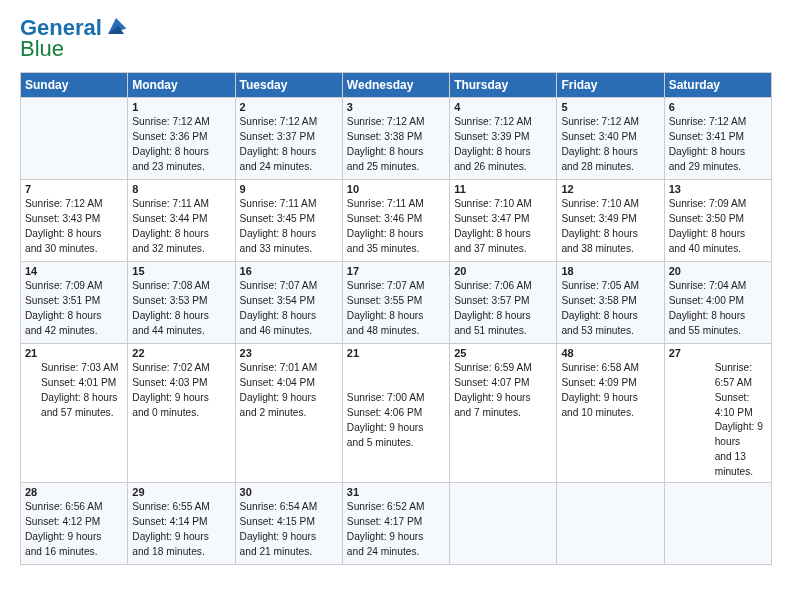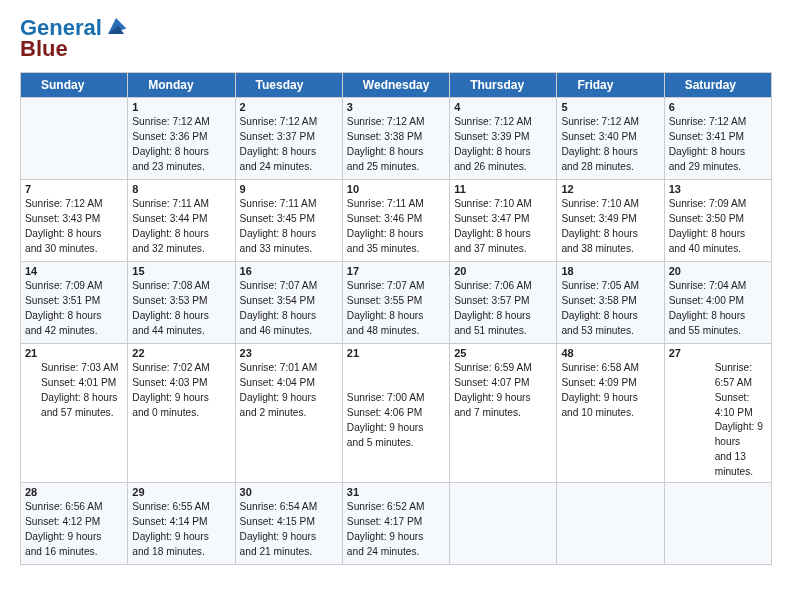--- a/index.html
+++ b/index.html
@@ -54,21 +54,21 @@
     table {
       width: 100%;
       border-collapse: collapse;
       table-layout: fixed;
     }
     thead tr th {
       background: #2a6db5;
       color: #fff;
       font-size: 12px;
       font-weight: bold;
-      padding: 5px 20px;
+      padding: 5px 4px;
       text-align: left;
       border: 1px solid #ccc;
     }
     tbody tr td {
       vertical-align: top;
       border: 1px solid #ccc;
       padding: 3px 4px;
       font-size: 10.2px;
       color: #222;
       height: 82px;
@@ -98,21 +98,21 @@
       <div>
         <div style="display:flex;align-items:center;">
           <span class="logo-text">
             <span class="blue">General</span>
           </span>
           <svg class="logo-icon" viewBox="0 0 30 30" xmlns="http://www.w3.org/2000/svg">
             <polygon points="5,25 15,5 28,18" fill="#2a6db5"></polygon>
             <polygon points="5,25 18,15 25,25" fill="#1a4f8a"></polygon>
           </svg>
         </div>
-        <div style="font-size:22px;font-weight:bold;color:#7f1d1d;margin-top:-4px;">Blue</div>
+        <div style="font-size:22px;font-weight:normal;color:#15803d;margin-top:-4px;">Blue</div>
       </div>
     </div>
     <div class="title-block">
       <div class="month-title"></div>
       <div class="location"></div>
     </div>
   </div>
 
   <table>
     <thead>

